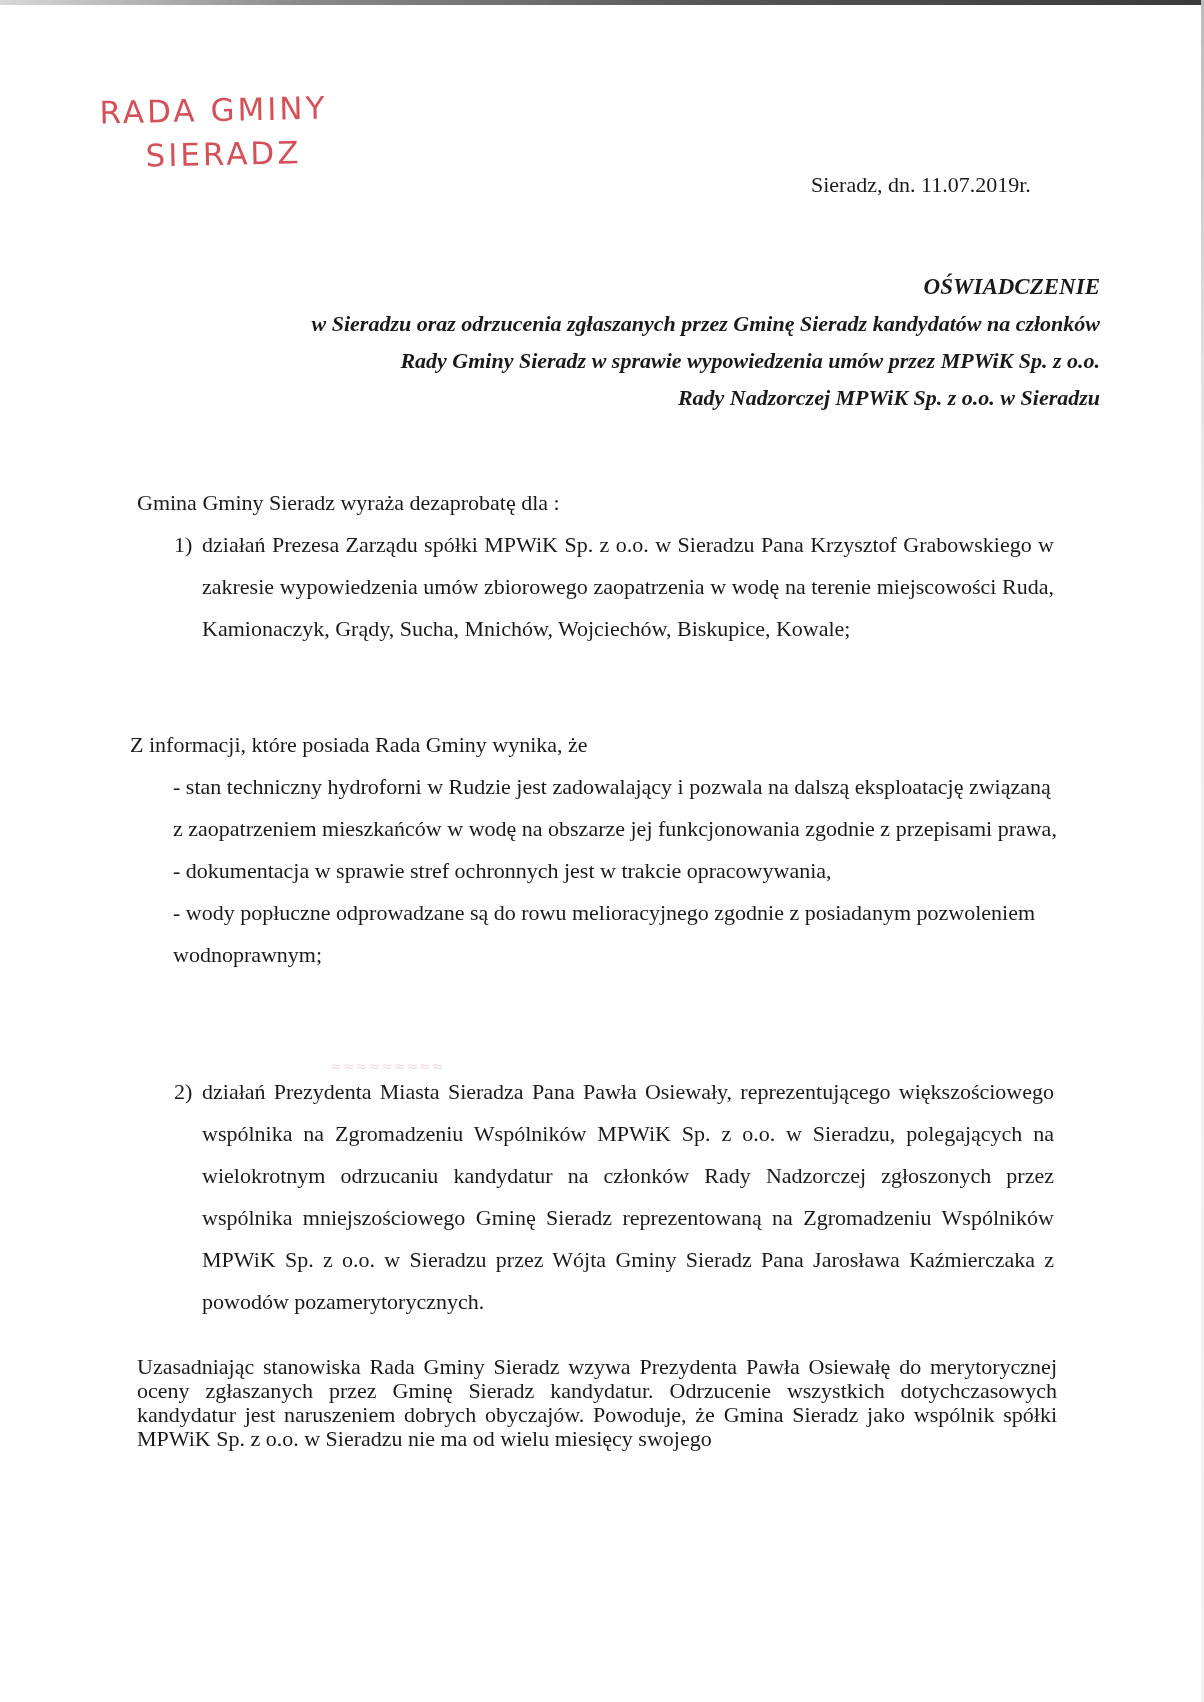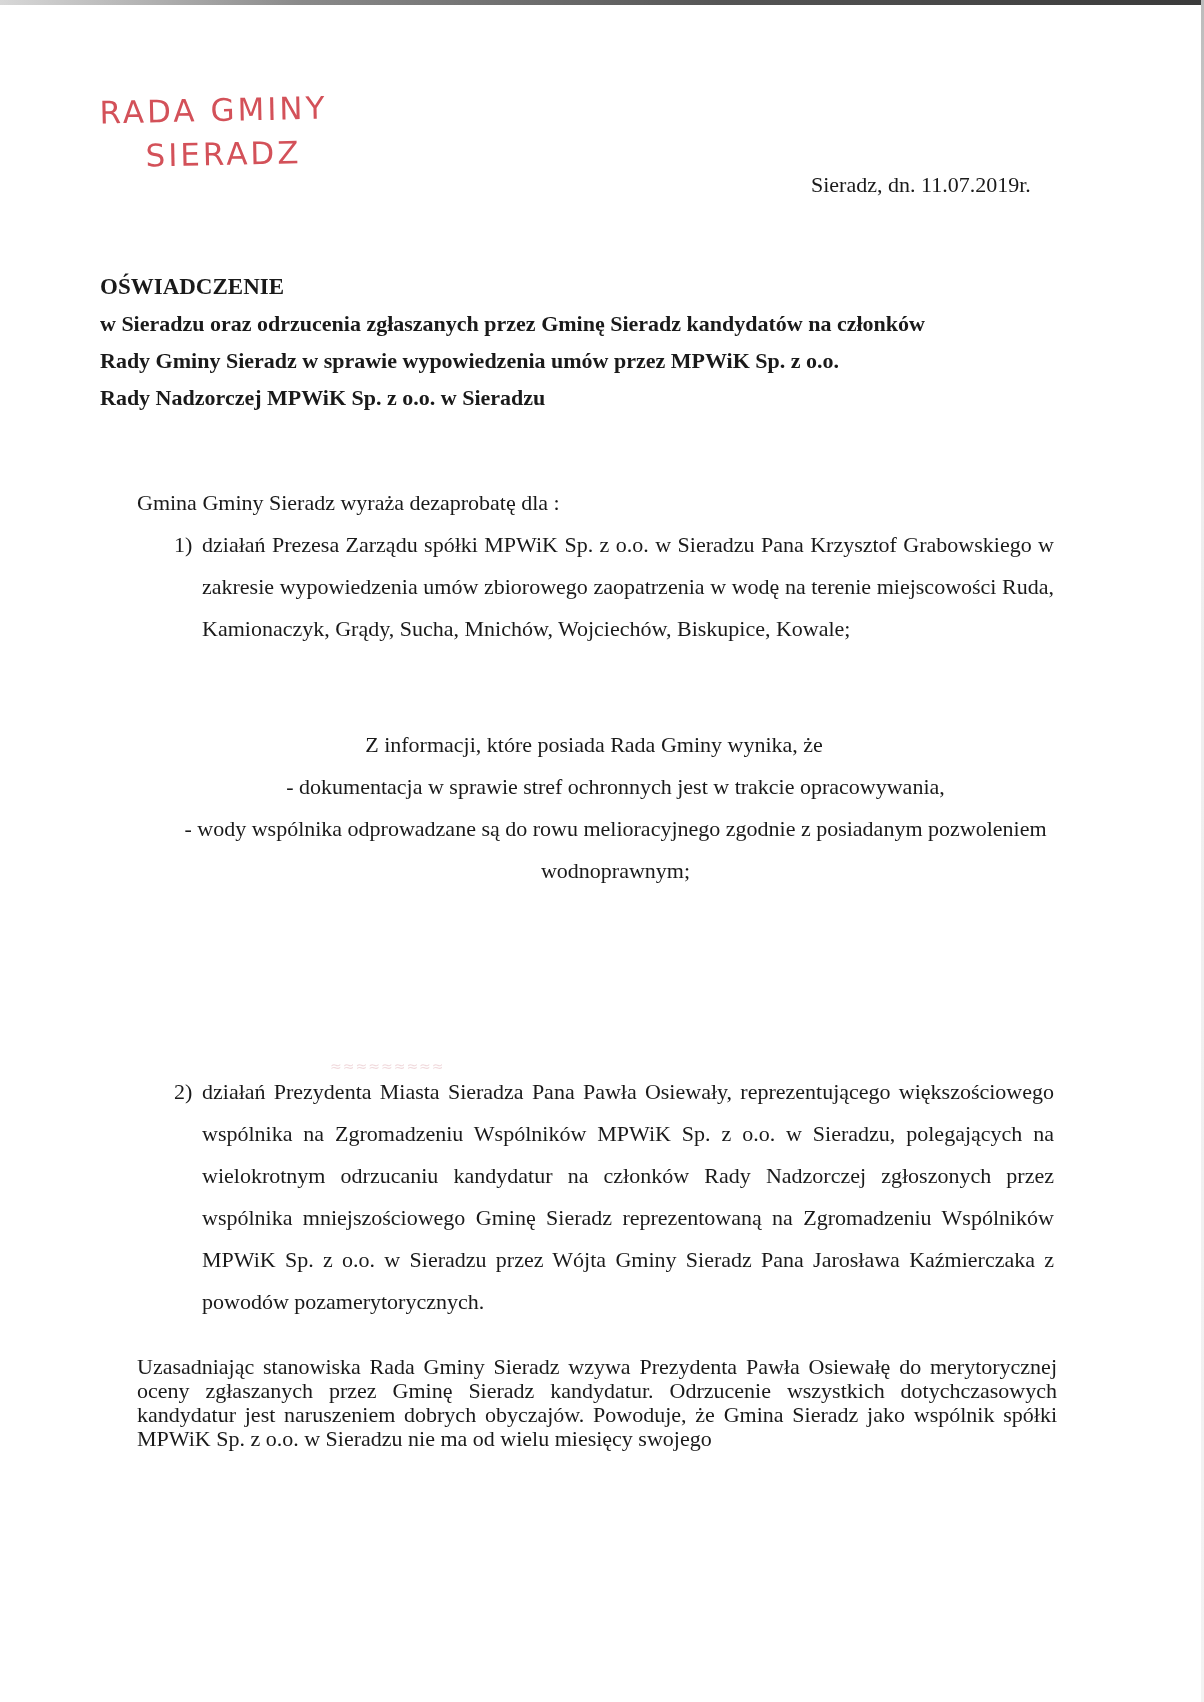--- a/index.html
+++ b/index.html
@@ -48,24 +48,25 @@
       position: absolute;
       left: 811px;
       top: 172px;
       font-size: 22px;
     }
     .title-block {
       position: absolute;
       left: 100px;
       width: 1000px;
       top: 268px;
-      text-align: left;
+      text-align: right;
       font-weight: bold;
       font-size: 22px;
       line-height: 37px;
+      font-style: italic;
     }
     .title-block .heading {
       display: block;
       font-size: 23px;
     }
     .title-block .sub { display: block; }
     .para {
       position: absolute;
       font-size: 22px;
     }
@@ -94,21 +95,20 @@
       text-align: justify;
       text-align-last: left;
     }
     .info-block {
       position: absolute;
       left: 130px;
       top: 724px;
       width: 928px;
       font-size: 22px;
       line-height: 42px;
-      text-align: center;
     }
     .info-lead { display: block; }
     .info-points {
       margin-left: 43px;
     }
     .info-points div { }
     .item2 {
       left: 174px;
       top: 1071px;
       width: 880px;
@@ -155,22 +155,23 @@
 <div class="para intro">Gmina Gminy Sieradz wyraża dezaprobatę dla :</div>
 
 <div class="list-item item1">
   <span class="item-num">1)</span>
   <div class="item-body">działań Prezesa Zarządu spółki MPWiK Sp. z o.o.  w Sieradzu Pana Krzysztof Grabowskiego w zakresie wypowiedzenia umów zbiorowego zaopatrzenia w wodę na terenie miejscowości Ruda, Kamionaczyk, Grądy, Sucha, Mnichów, Wojciechów, Biskupice, Kowale;</div>
 </div>
 
 <div class="info-block">
   <span class="info-lead">Z informacji, które posiada Rada Gminy wynika, że</span>
   <div class="info-points">
+    <div>- stan techniczny hydroforni w Rudzie jest zadowalający i pozwala na dalszą eksploatację związaną z zaopatrzeniem mieszkańców w wodę na obszarze jej funkcjonowania zgodnie z przepisami prawa,</div>
     <div>- dokumentacja w sprawie stref ochronnych jest w trakcie opracowywania,</div>
-    <div>- wody wspólnika odprowadzane są do rowu melioracyjnego zgodnie z posiadanym pozwoleniem wodnoprawnym;</div>
+    <div>- wody popłuczne odprowadzane są do rowu melioracyjnego zgodnie z posiadanym pozwoleniem wodnoprawnym;</div>
   </div>
 </div>
 
 <div class="faint-offset">≈≈≈≈≈≈≈≈≈</div>
 
 <div class="list-item item2">
   <span class="item-num">2)</span>
   <div class="item-body">działań Prezydenta Miasta Sieradza Pana Pawła Osiewały, reprezentującego większościowego wspólnika na Zgromadzeniu Wspólników MPWiK Sp. z o.o. w Sieradzu, polegających na wielokrotnym odrzucaniu kandydatur na członków Rady Nadzorczej zgłoszonych przez wspólnika mniejszościowego Gminę Sieradz reprezentowaną na Zgromadzeniu Wspólników MPWiK Sp. z o.o. w Sieradzu przez Wójta Gminy Sieradz Pana Jarosława Kaźmierczaka z powodów pozamerytorycznych.</div>
 </div>
 

